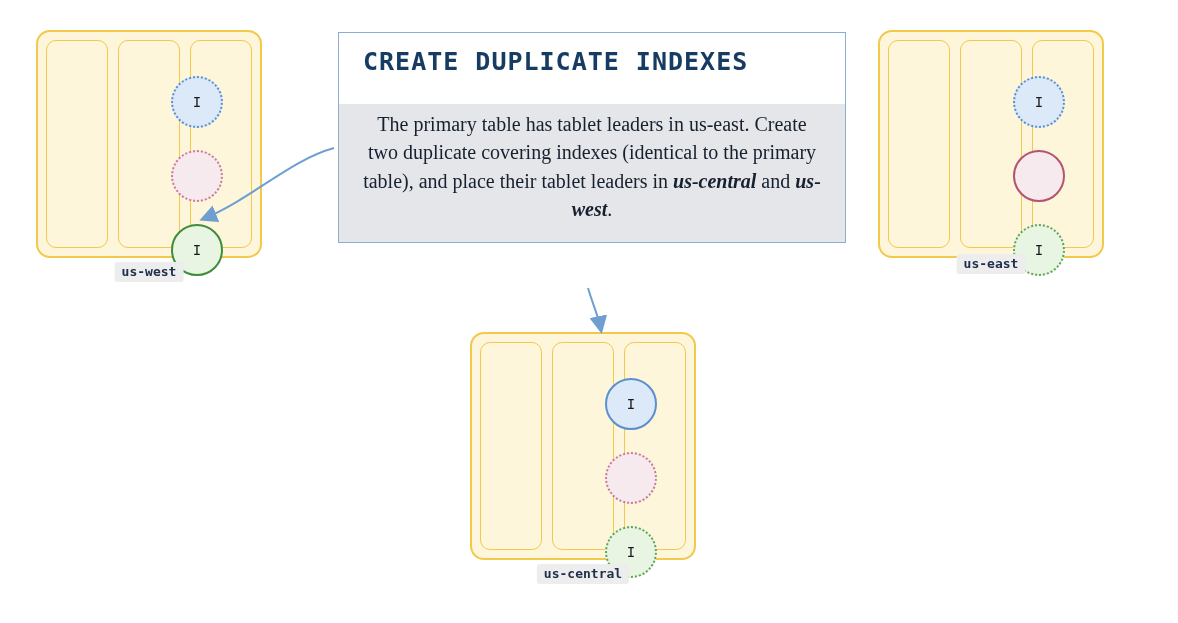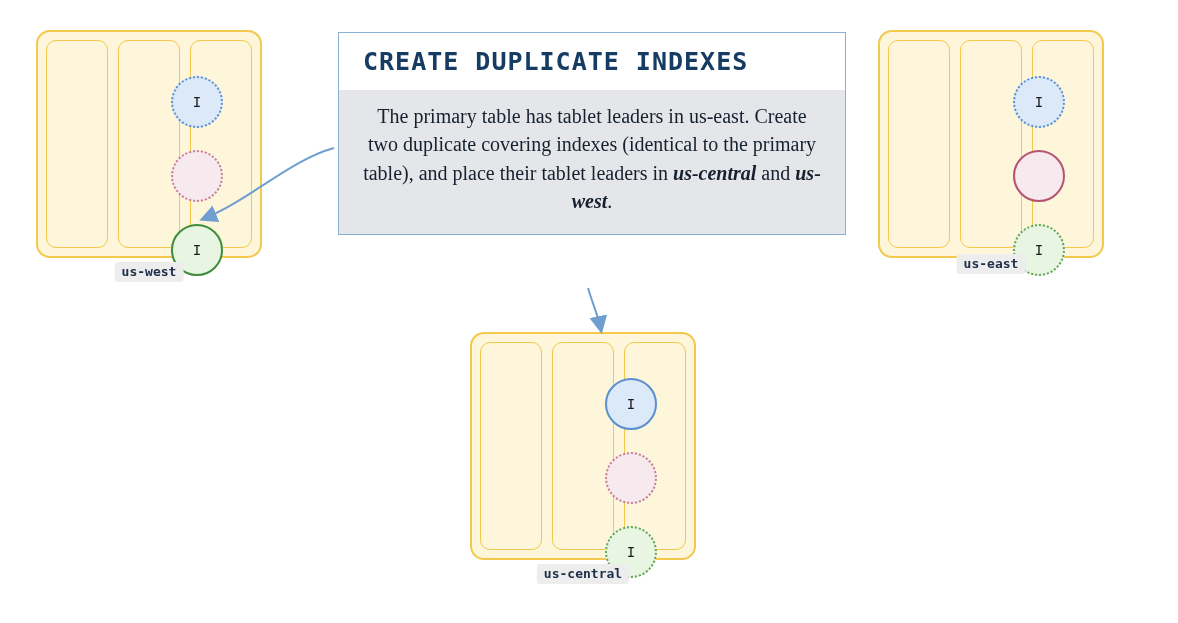--- a/index.html
+++ b/index.html
@@ -109,31 +109,31 @@
     border: 1.5px solid #8aafd4;
     box-sizing: border-box;
     background: #ffffff;
   }
   .callout-title {
     color: #173c64;
     font-family: "DejaVu Sans Mono", monospace;
     font-size: 25px;
     font-weight: bold;
     letter-spacing: 1px;
-    padding: 14px 24px 14px 24px;
+    padding: 14px 24px 28px 24px;
     background: #ffffff;
   }
   .callout-body {
     background: #e4e6e9;
     color: #16202e;
     font-family: "Liberation Serif", serif;
     font-size: 20px;
     line-height: 1.42;
     text-align: center;
-    padding: 12px 22px 18px 22px;
+    padding: 6px 22px 18px 22px;
   }
   .callout-body em {
     font-style: italic;
     font-weight: bold;
   }
 
   svg.arrows {
     position: absolute;
     left: 0; top: 0;
     width: 1178px;

